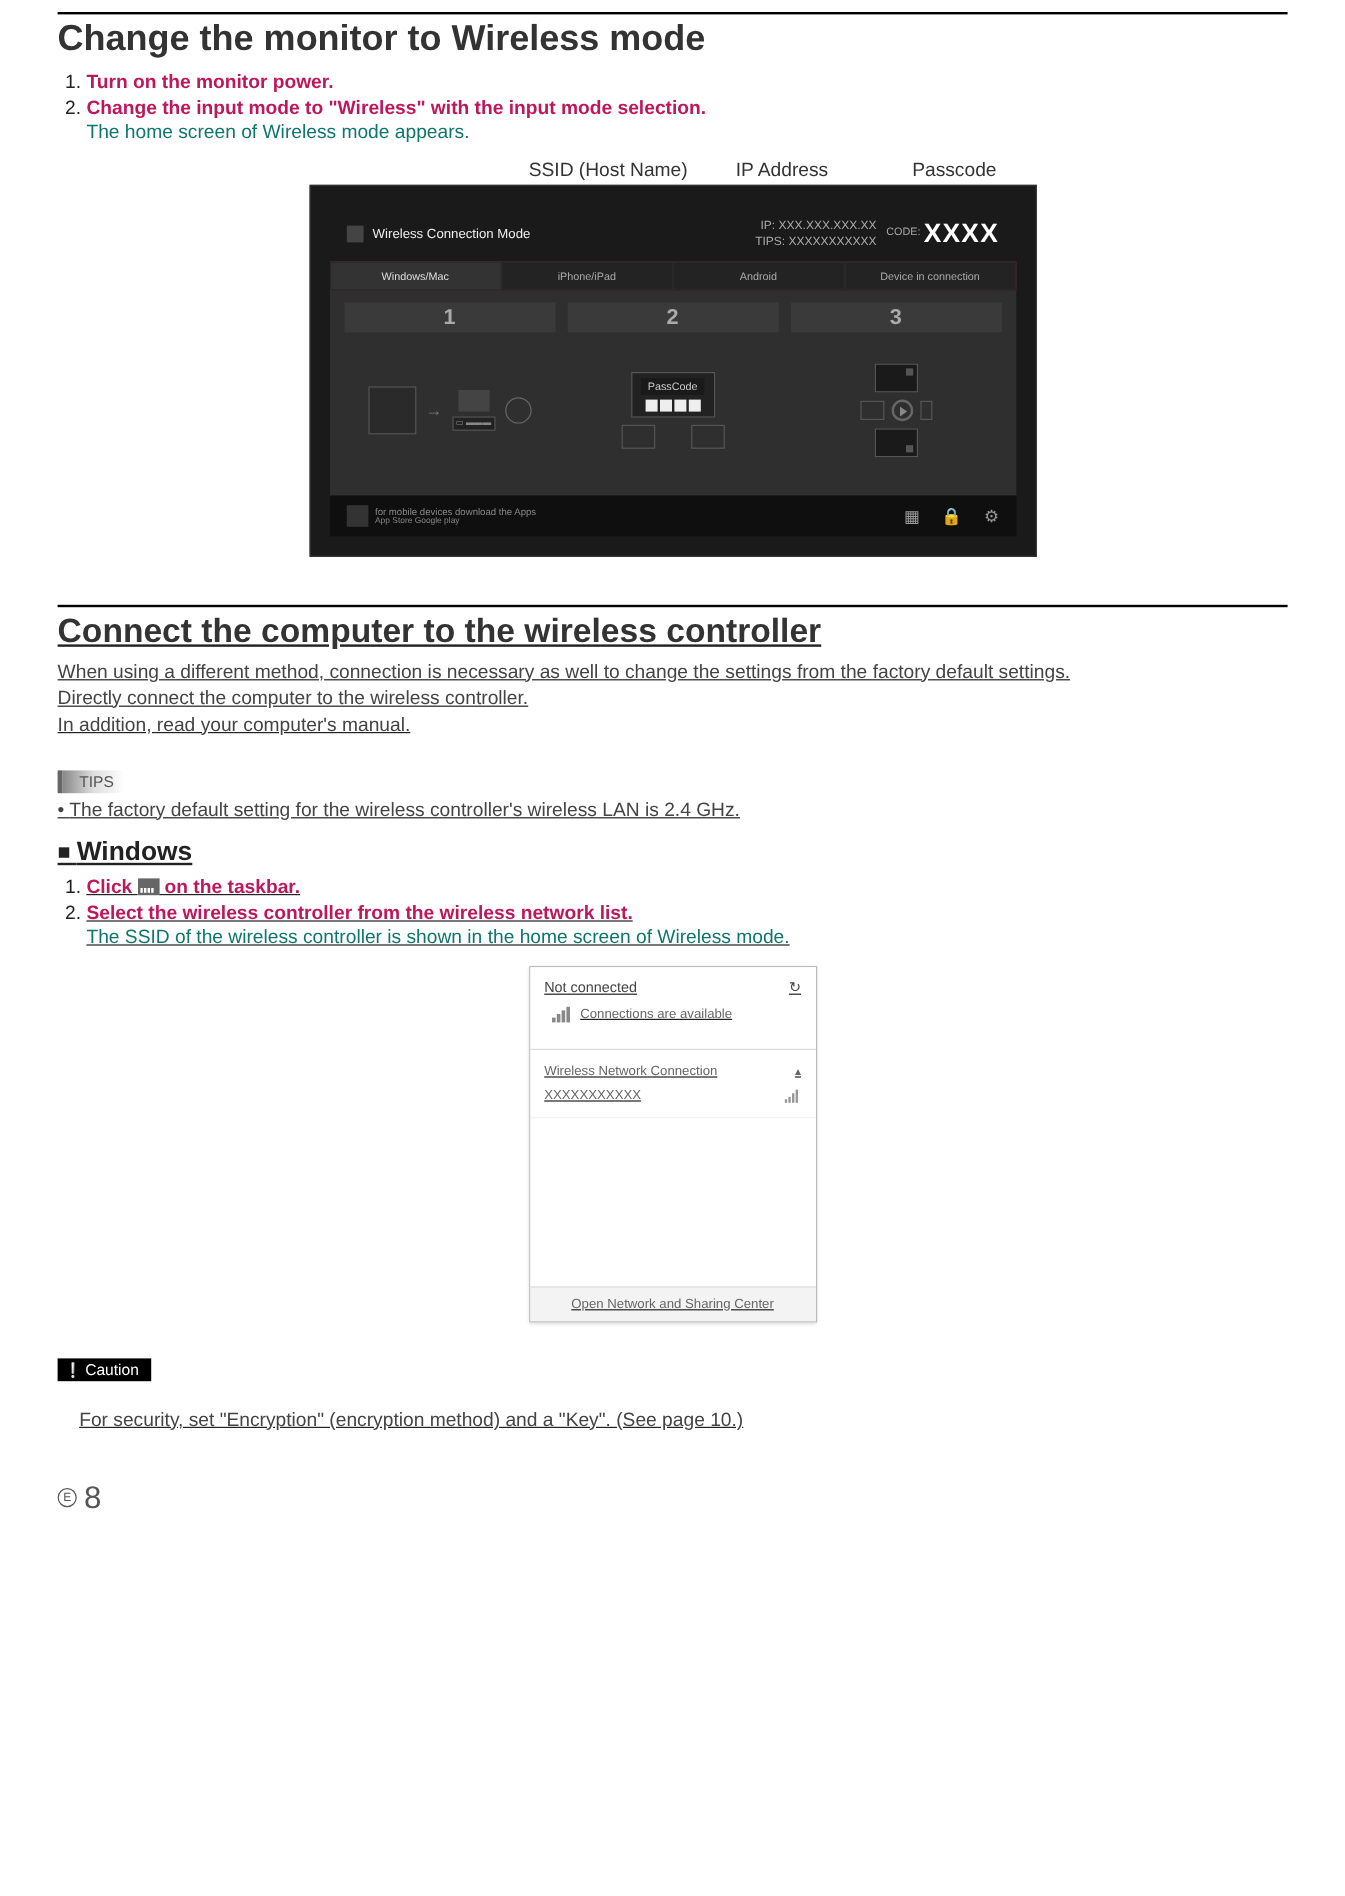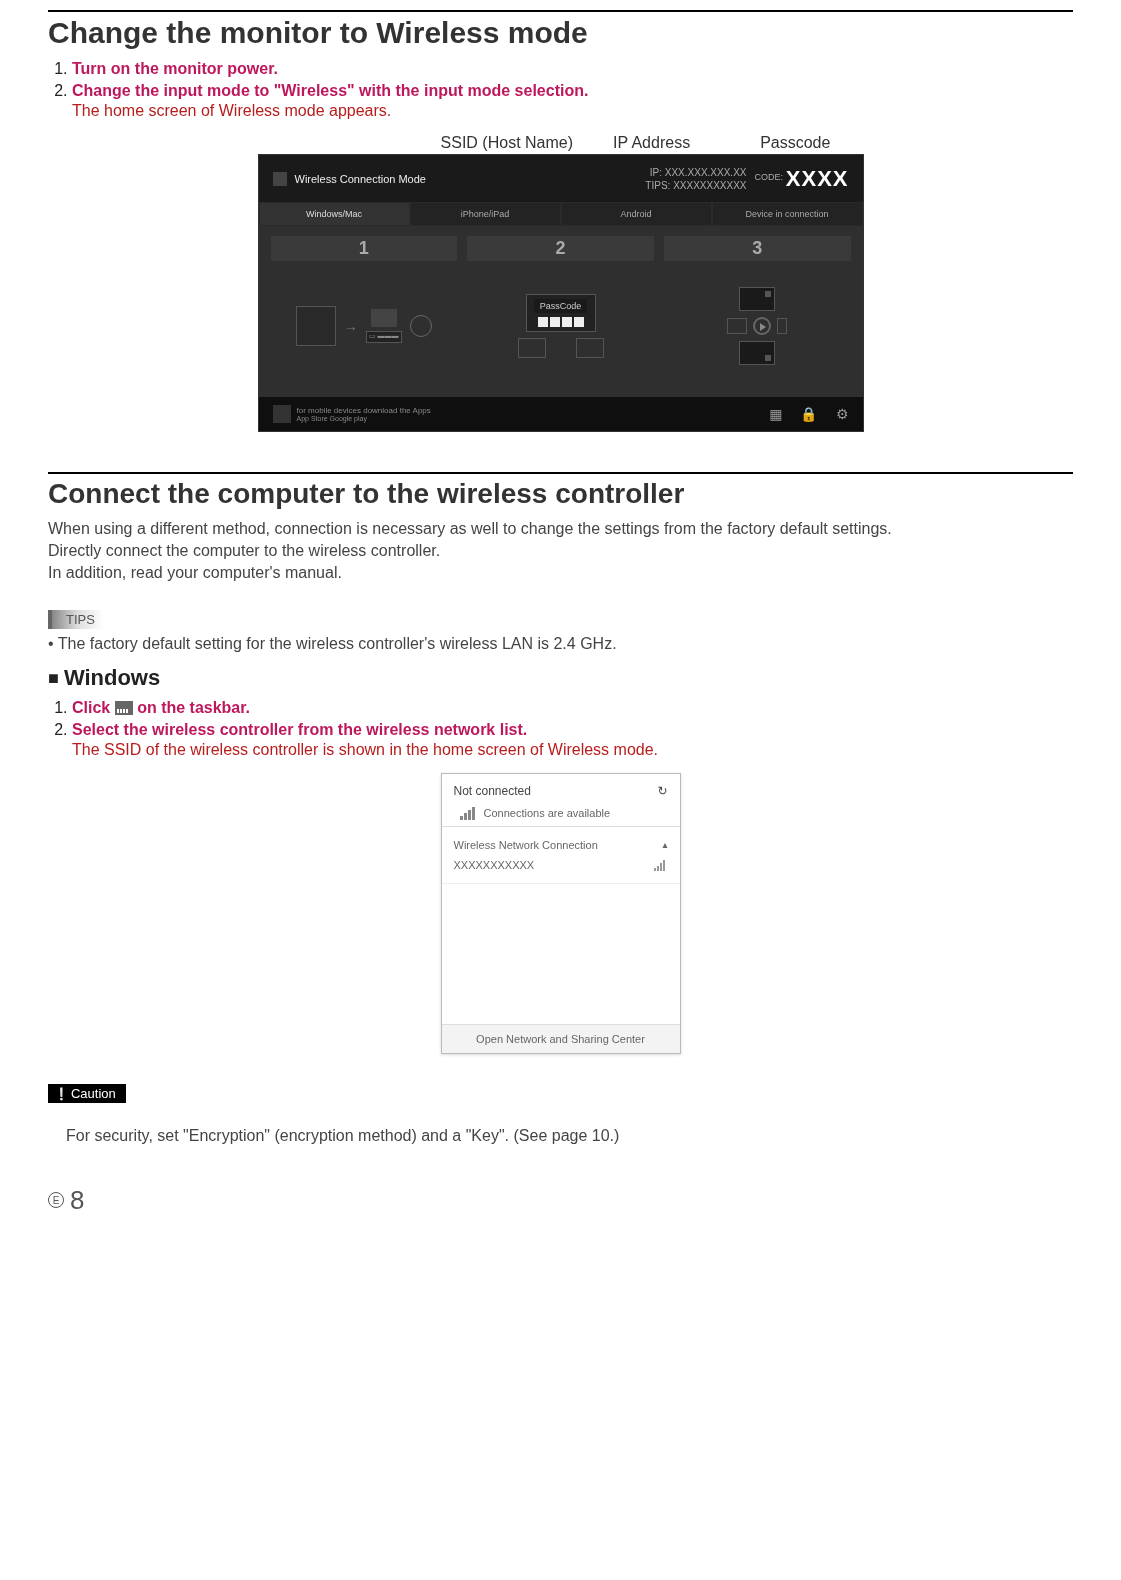--- a/index.html
+++ b/index.html
@@ -10,29 +10,29 @@
     padding: 10px 48px 20px 48px;
     color: #222;
     font-size: 16px;
   }
   .hr { border-top: 2px solid #000; margin-bottom: 4px; }
   .h1 { font-size: 30px; font-weight: bold; color: #333; margin-bottom: 10px; }
   .h2 { font-size: 28px; font-weight: bold; color: #333; margin-bottom: 10px; }
   ol { list-style: decimal; padding-left: 24px; }
   ol > li { margin-bottom: 4px; }
   .bold-step { font-weight: bold; color: #be185d; }
-  .sub { margin-left: 0px; margin-top: 2px; color: #b91c1c; font-weight: normal; }
+  .sub { margin-left: 0px; margin-top: 2px; color: #0f766e; font-weight: normal; }
   .callouts { display:flex; justify-content:center; gap:40px; margin: 14px 0 2px 0; font-size:16px; color:#333; }
   .callouts span:nth-child(1){ margin-left:150px; }
   .callouts span:nth-child(2){ margin-left:0px; }
   .callouts span:nth-child(3){ margin-left:30px; }
   .monitor-wrap { display:flex; justify-content:center; margin-bottom:30px; }
   .monitor {
     width: 606px; background:#1a1a1a; color:#ddd; font-size:11px;
-    position:relative; padding:0; border:1px solid #333;
+    position:relative; padding:16px; border:1px solid #333;
   }
   .mon-top { display:flex; align-items:center; justify-content:space-between; padding:10px 14px 8px 14px; background:#1a1a1a; }
   .mon-top-left { display:flex; align-items:center; gap:8px; }
   .mon-icon { width:14px; height:14px; background:#444; }
   .mon-title { font-size:11px; color:#eee; }
   .mon-top-right { text-align:right; font-size:10px; color:#aaa; line-height:1.3; display:flex; align-items:center; gap:8px; }
   .code-big { font-size:22px; font-weight:bold; color:#fff; letter-spacing:1px; }
   .mon-tabs { display:flex; background:#be185d; }
   .mon-tab { flex:1; text-align:center; padding:6px 4px; font-size:9px; color:#aaa; border:1px solid #2a2a2a; background:#232323; }
   .mon-tab:first-child { background:#333; color:#ddd; }
@@ -40,42 +40,42 @@
   .mon-col { flex:1; background:#2f2f2f; text-align:center; position:relative; }
   .mon-head-num { text-align:center; font-size:18px; font-weight:bold; color:#444; background:#3a3a3a; padding:2px 0; margin-bottom:10px; color:#aaa;}
   .mon-col-inner { height:110px; display:flex; align-items:center; justify-content:center; }
   .passcode-label { font-size:9px; background:#1a1a1a; padding:2px 6px; color:#ccc; display:inline-block;}
   .passcode-boxes { display:flex; gap:2px; justify-content:center; margin-top:2px;}
   .passcode-boxes span { width:10px; height:10px; background:#eee; }
   .mon-foot { display:flex; justify-content:space-between; align-items:center; background:#0f0f0f; padding:8px 14px;gap:32px; }
   .mon-foot-left { font-size:8px; color:#888; display:flex; align-items:center; gap:6px;}
   .mon-foot-left .qr { width:18px;height:18px;background:#333;}
   .mon-foot-right { display:flex; gap:18px; color:#999; font-size:14px;}
-  .section2 { margin-top: 40px; }
+  .section2 { margin-top: 40px; text-decoration: underline; }
   .para { color:#444; margin-bottom:4px; }
   .tips-wrap { margin-top: 28px; margin-bottom: 10px; }
   .tips-label { display:inline-block; padding:2px 8px 2px 14px; font-size:13px; color:#555; background: linear-gradient(to right, #888 0%, #ddd 50%, #fefefe 100%); border-left: 4px solid #666; }
   .tips-text { margin-top:6px; color:#444; font-size:16px; }
   .tips-text::before { content:"•  "; }
   .sub-h { font-size:22px; font-weight:bold; margin:12px 0 8px 0; color:#222;}
   .sub-h::before { content:"■ "; font-size:18px; vertical-align:1px;}
   .net-icon {
     display:inline-block; width:18px; height:14px; background:#666; vertical-align:-2px;
     position:relative;
   }
   .net-icon::after{
     content:""; position:absolute; left:2px; bottom:2px;
     width:2px;height:4px;background:#fff; box-shadow:3px 0 0 #fff, 6px 0 0 #fff, 9px 0 0 #fff;
   }
   .win-popup-wrap { display:flex; justify-content:center; margin:14px 0 30px 0;}
   .win-popup {
     width: 240px; border:1px solid #bbb; background:#f7f7f7; font-size:12px; color:#555;
     box-shadow: 0 1px 3px rgba(0,0,0,0.15);
   }
-  .wp-top { padding:10px 12px 6px 12px; background:#fff; border-bottom:1px solid #ddd;}
+  .wp-top { padding:10px 12px 22px 12px; background:#fff; border-bottom:1px solid #ddd;}
   .wp-not { font-size:12px; color:#444; margin-bottom:8px; display:flex; justify-content:space-between;}
   .wp-avail { display:flex; align-items:center; gap:8px; margin-left:6px; font-size:11px; color:#666;}
   .wp-avail .bars { width:16px;height:14px; position:relative;}
   .wp-avail .bars span { position:absolute; bottom:0; width:3px; background:#888;}
   .wp-avail .bars span:nth-child(1){left:0;height:4px;}
   .wp-avail .bars span:nth-child(2){left:4px;height:7px;}
   .wp-avail .bars span:nth-child(3){left:8px;height:10px;}
   .wp-avail .bars span:nth-child(4){left:12px;height:13px;}
   .wp-mid { padding:8px 12px; background:#fff; border-bottom:1px solid #eee;}
   .wp-mid-row { display:flex; justify-content:space-between; align-items:center; font-size:11px; color:#666; padding:4px 0;}

